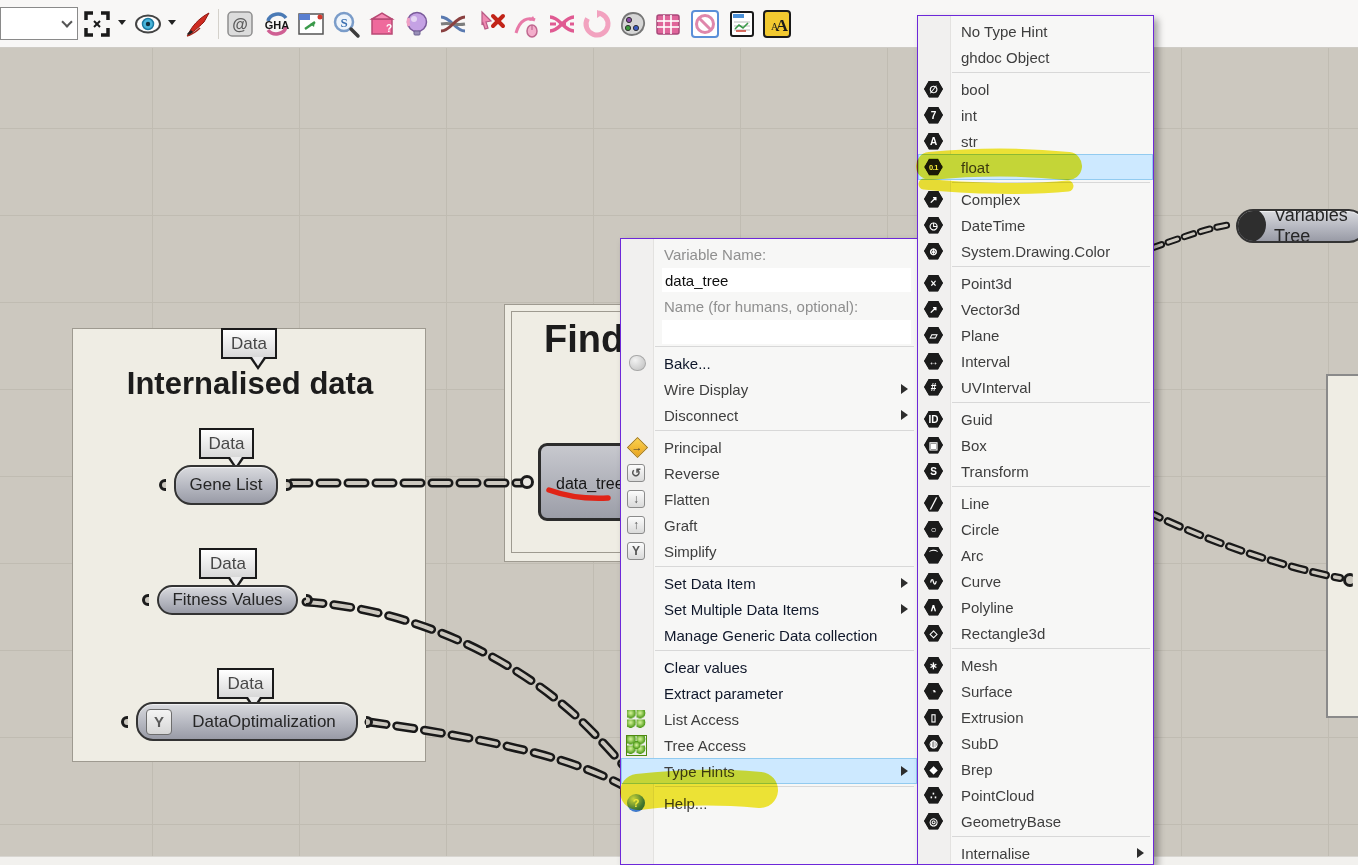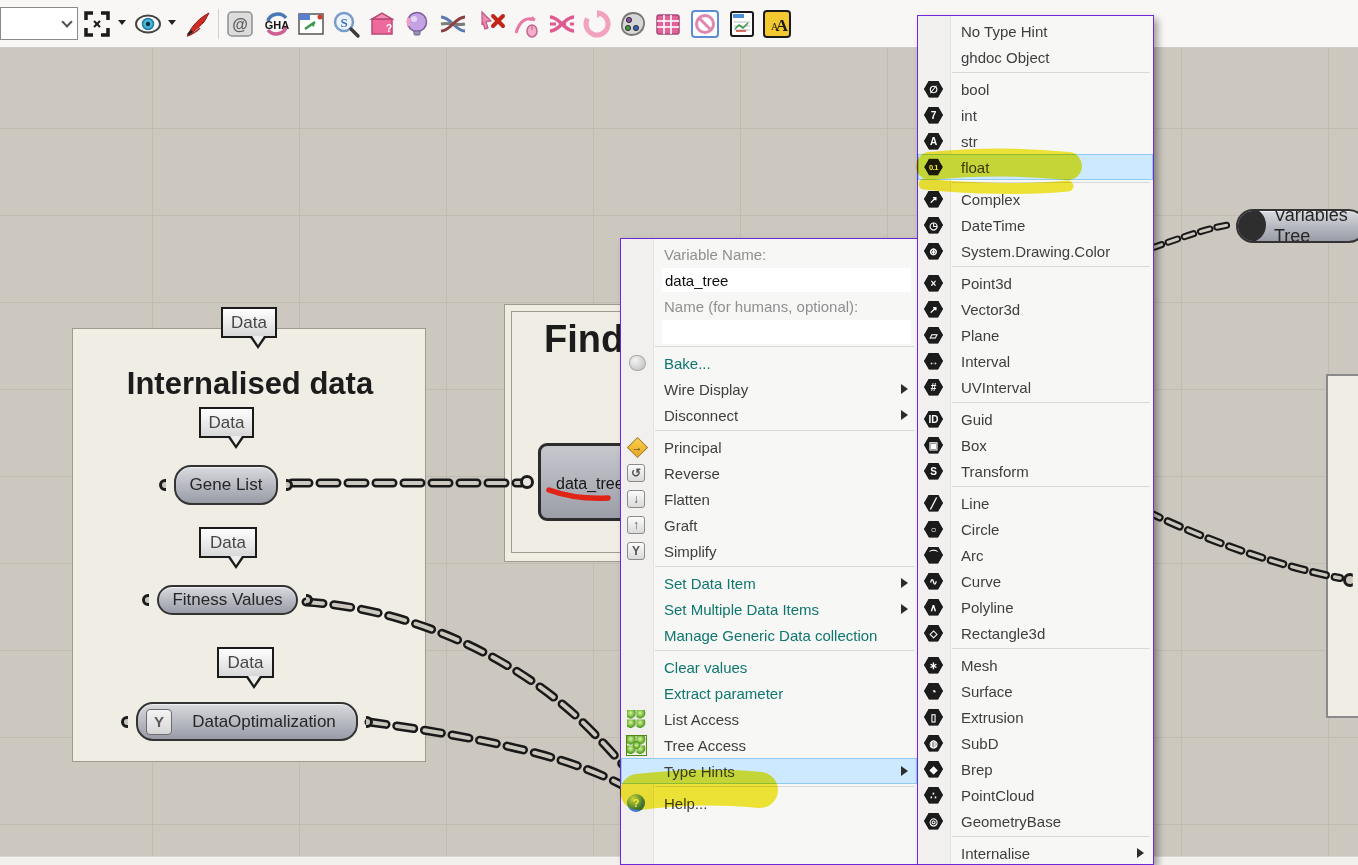--- a/index.html
+++ b/index.html
@@ -14,21 +14,21 @@
     background-position: 0 -6px, 6px 0; }
   #status-bar { position:absolute; left:0; top:856px; width:1358px; height:9px; background:#f2f1ee; border-top:1px solid #d8d6d1; z-index:8; }
 
   .group { position:absolute; background:#efede4; border:1px solid #9e9a90; z-index:2; }
   .group.inner { z-index:3; }
   .group-label { position:absolute; color:#1c1c1c; z-index:3; }
   #internalised-label { left:90px; top:366px; width:320px; text-align:center; font-size:31px; font-weight:700; }
   #find-label { left:544px; top:318px; font-size:38px; font-weight:700; }
 
   .balloon { position:absolute; z-index:5; background:linear-gradient(#ffffff,#d8d8d8); border:2px solid #1a1a1a;
-    display:flex; align-items:center; justify-content:center; font-size:17px; color:#474747; }
+    display:flex; align-items:center; justify-content:center; font-size:17px; color:#474747;margin-top:21px; }
   .balloon::after { content:''; position:absolute; top:100%; left:26px; border:9px solid transparent; border-top:13px solid #1a1a1a; border-bottom:0; }
   .balloon::before { content:''; position:absolute; top:100%; left:29px; border:6px solid transparent; border-top:9px solid #ededed; border-bottom:0; z-index:1; }
 
   .capsule { position:absolute; z-index:6; border:2px solid #333; border-radius:17px;
     background:linear-gradient(#d9dade 0%, #b5b7c0 55%, #999ba6 100%);
     box-shadow: inset 0 1px 1px rgba(255,255,255,.65);
     display:flex; align-items:center; justify-content:center; font-size:17px; color:#262626; }
   .nub { position:absolute; width:12px; height:12px; border:3px solid #1c1c1c; border-radius:50%; background:#ccc8bf; top:50%; transform:translateY(-50%); }
   .nub.l { left:-17px; clip-path: inset(-4px 42% -4px -4px); }
   .nub.r { right:-17px; clip-path: inset(-4px -4px -4px 42%); }
@@ -59,21 +59,21 @@
 
   
   .menu { position:absolute; background:#f7f7f6; border:1px solid #6d28d9; box-shadow:4px 4px 7px rgba(0,0,0,.35); padding:2px 0; overflow:hidden; }
   #context-menu { left:620px; top:238px; width:298px; height:627px; z-index:20; }
   #type-menu   { left:917px; top:15px;  width:237px; height:850px; z-index:21; }
   .menu::before { content:''; position:absolute; left:0; top:0; bottom:0; width:32px; background:#f1f0ef; border-right:1px solid #e3e2e0; }
   .menu-label { position:relative; height:26px; display:flex; align-items:center; padding-left:43px; font-size:15px; color:#8f8f8f; }
   .menu-field { position:relative; height:24px; margin:1px 6px 1px 41px; background:#fff; display:flex; align-items:center; padding-left:3px; font-size:15px; color:#0d0d0d; }
   .menu-sep { position:relative; height:1px; margin:2px 3px 3px 34px; background:#d8d8d8; }
   .menu-item { position:relative; height:26px; display:flex; align-items:center; padding-left:43px; font-size:15px; color:#3e3e3e; }
-  .menu-item.disabled { color:#0f766e; }
+  .menu-item.disabled { color:#0f172a; }
   .menu-item.bold { color:#141414; font-weight:700; }
   .menu-item.selected { background:#cde9ff; box-shadow:inset 0 0 0 1px #92cbf0; }
   .mi-arrow { position:absolute; right:9px; width:0; height:0; border:5px solid transparent; border-left:7px solid #2d2d2d; border-right:0; }
   .mi-icon { position:absolute; left:6px; width:20px; height:20px; display:flex; align-items:center; justify-content:center; font-size:13px; }
   .mi-icon.iconbox { box-shadow:0 0 0 1px #79a928; background:#dff0b8; }
   .hex { width:19px; height:17px; background:#1b1b1b; clip-path:polygon(26% 0,74% 0,100% 50%,74% 100%,26% 100%,0 50%);
     color:#fff; font-size:10px; font-weight:700; display:flex; align-items:center; justify-content:center; }
   .hex.small { font-size:7.5px; letter-spacing:-0.5px; }
   .mi-icon.boxed { width:18px; height:18px; border:1px solid #8b8b8b; border-radius:3px; background:linear-gradient(#fcfcfc,#dadada); color:#555; font-size:12px; font-weight:700; }
   .mi-icon.bake::before { content:''; width:15px; height:14px; border-radius:45% 55% 50% 50%; background:radial-gradient(circle at 35% 30%,#f2f2f2,#bdbdbd); border:1px solid #a8a8a8; }

